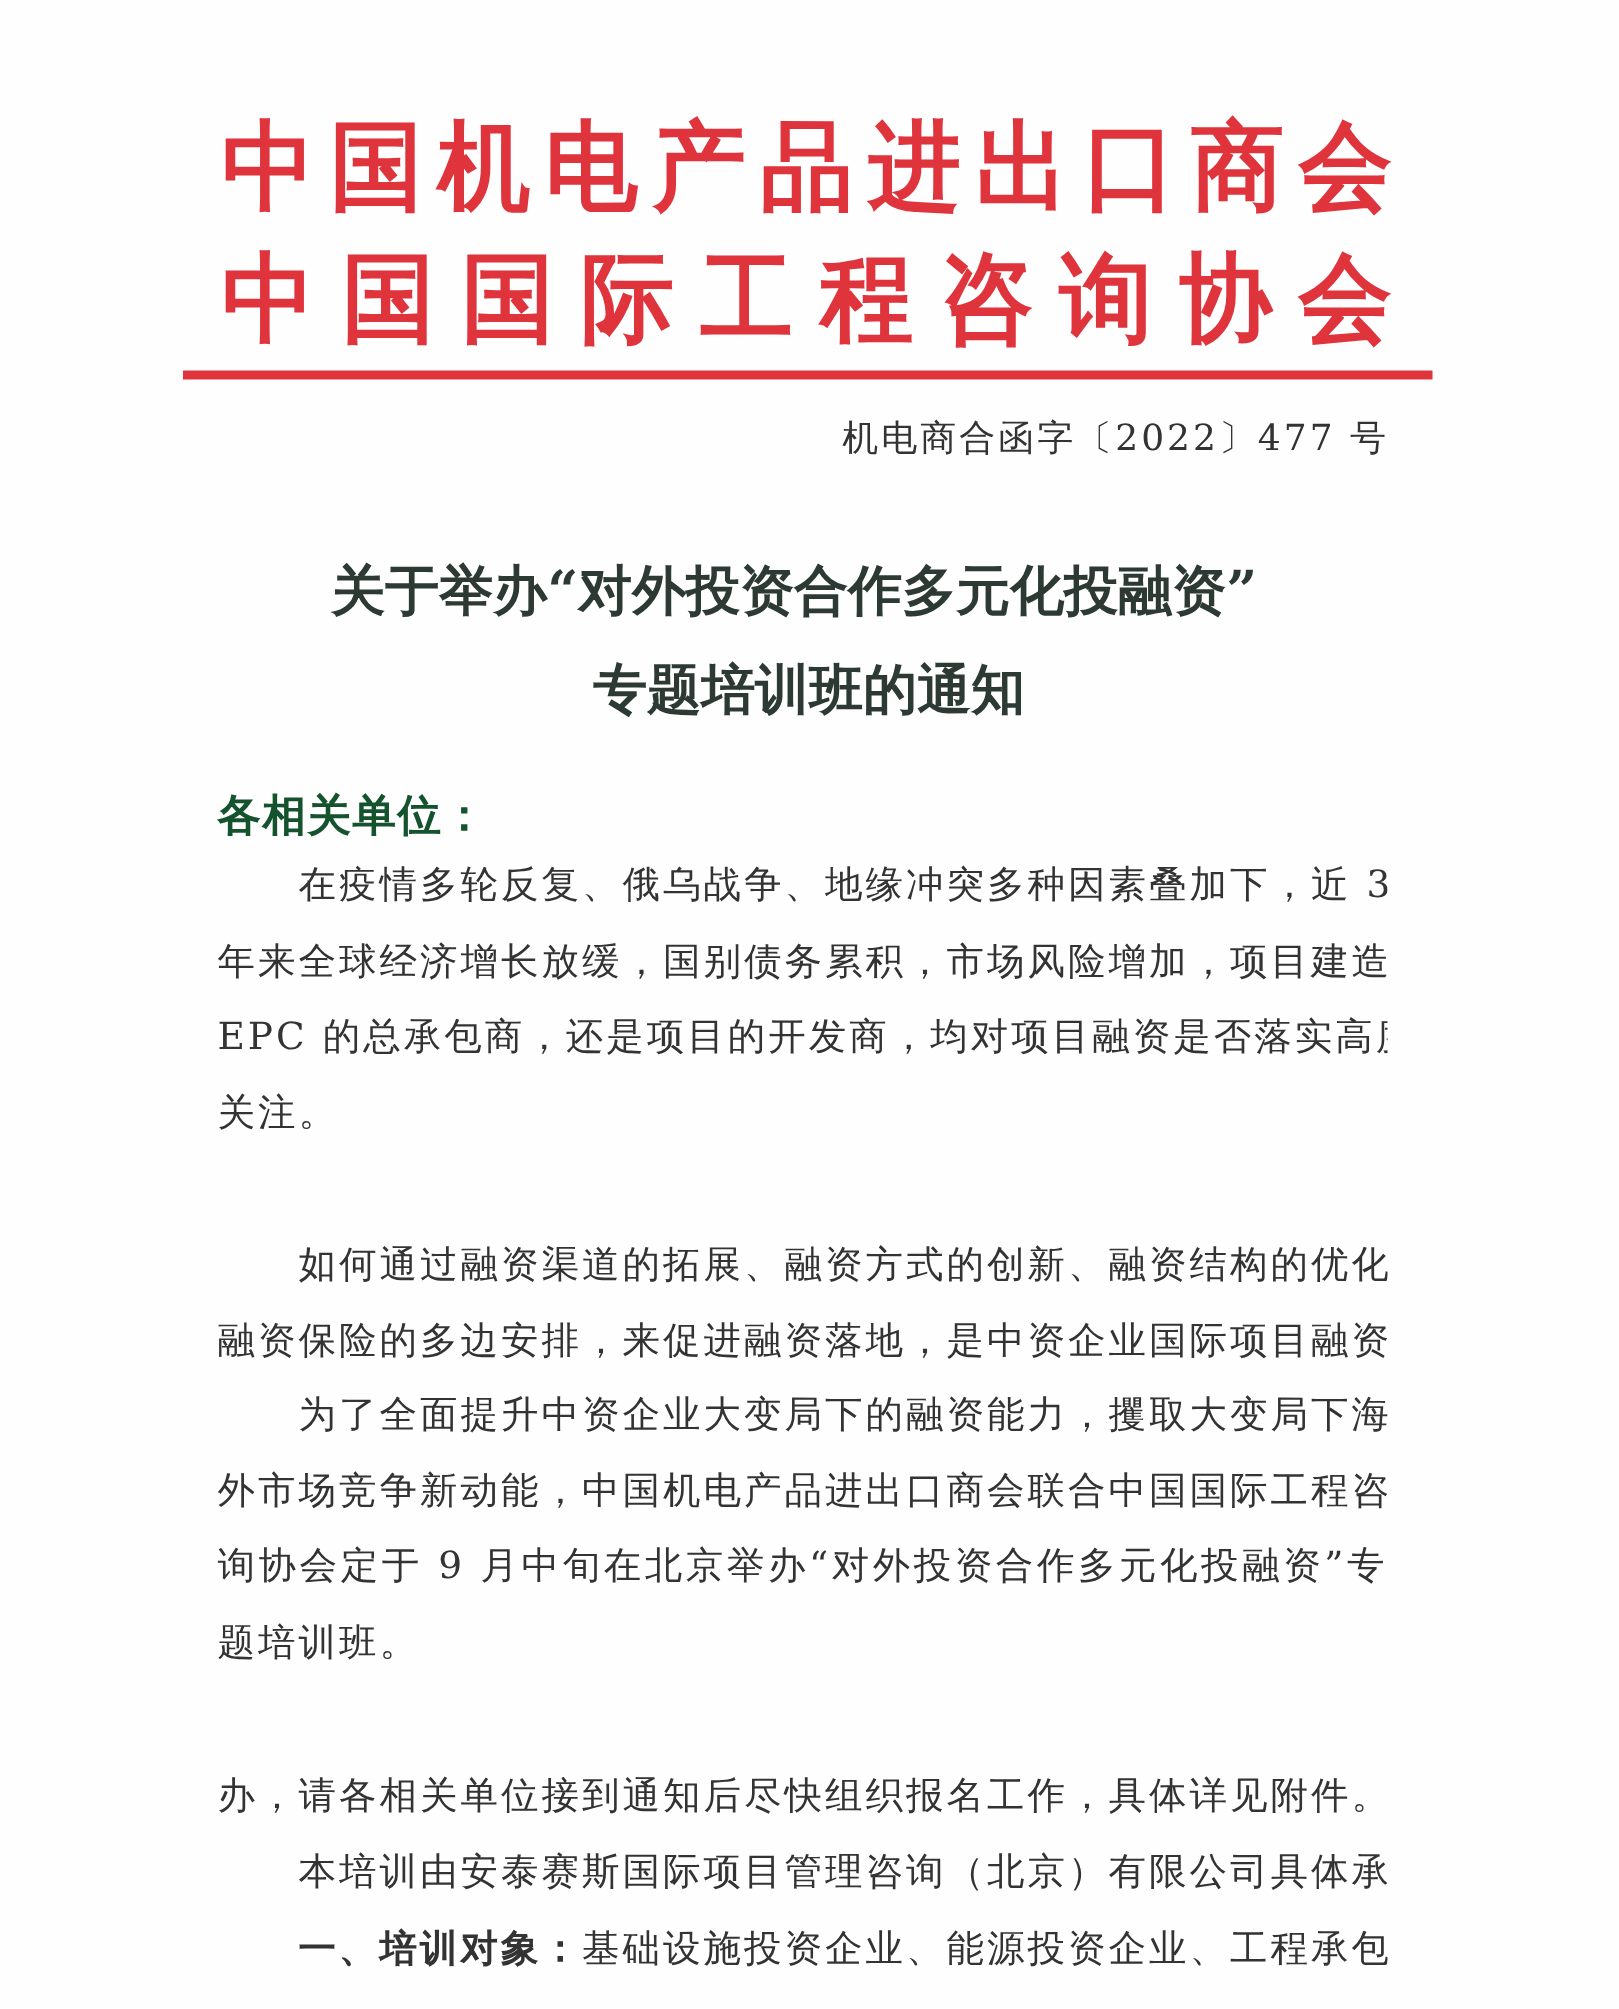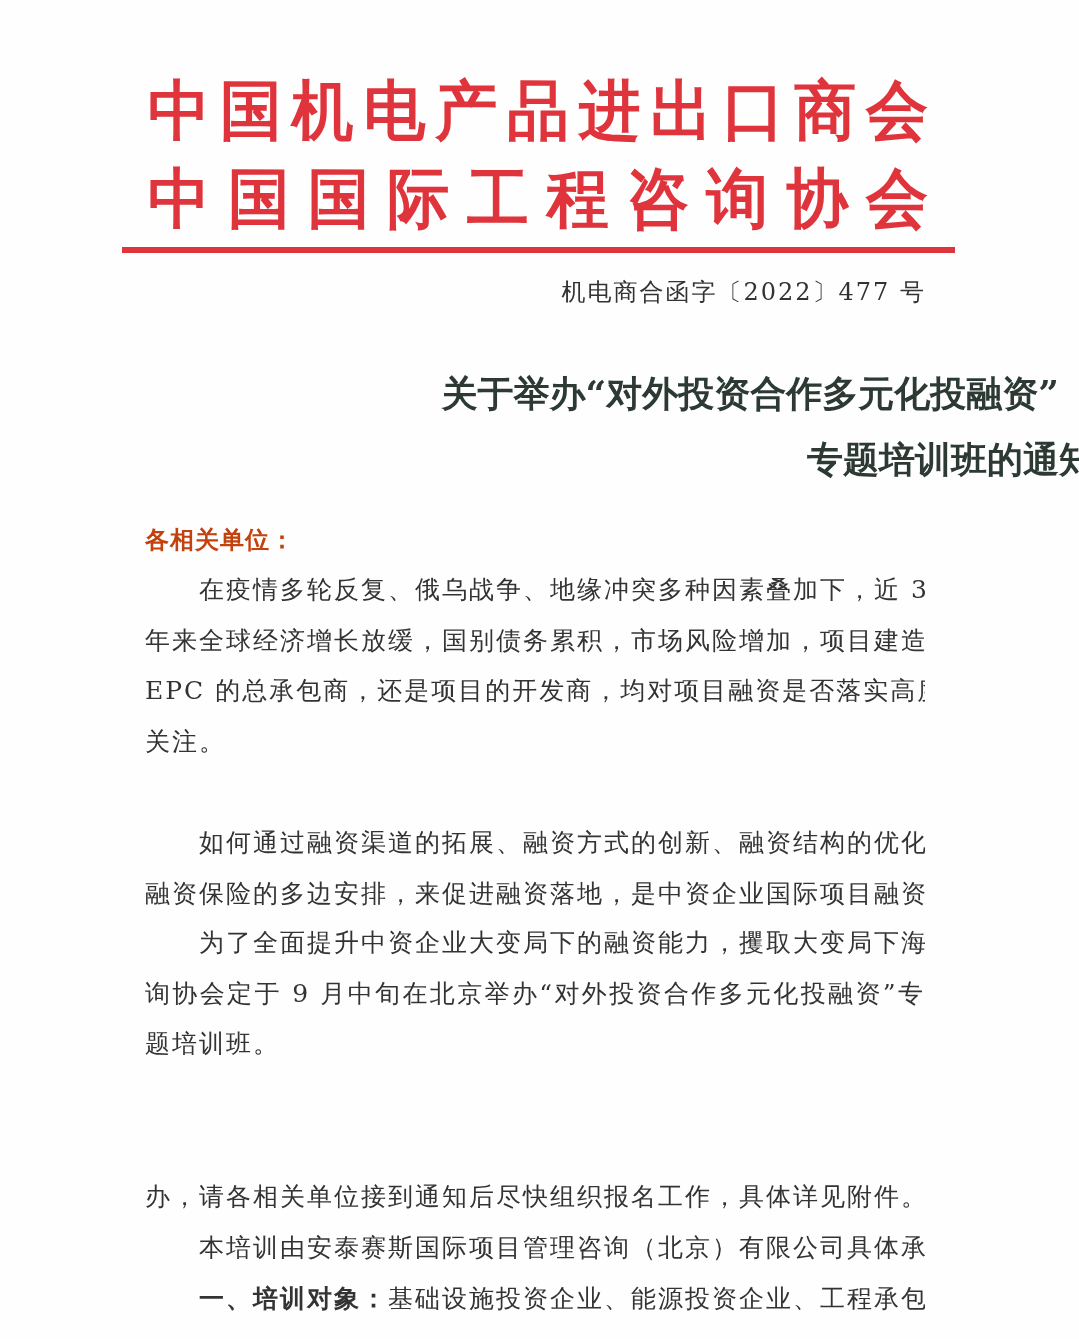--- a/index.html
+++ b/index.html
@@ -6,24 +6,24 @@
   body { width: 1079px; height: 1339px; overflow: hidden; position: relative; font-family: "DejaVu Serif", "Liberation Serif", serif; color: #2a2a2a; }
   .page { position: absolute; left: 0; top: 0; width: 1079px; height: 1339px; background: #fefefe; }
   .org { position: absolute; left: 148px; width: 780px; display: flex; justify-content: space-between; color: #e0343c; font-family: "DejaVu Serif", serif; font-weight: bold; font-size: 62px; line-height: 1; }
   .org span { display: inline-block; transform: scaleY(1.05); }
   .org1 { top: 80px; }
   .org2 { top: 168px; }
   .rule { position: absolute; left: 122px; top: 247px; width: 833px; height: 6px; background: #e0343c; }
   .docno { position: absolute; right: 153px; font-size: 24px; letter-spacing: 2px; color: #333; text-align: center; white-space: nowrap; }
   .docno1 { top: 276px; }
   .docno2 { top: 321px; }
-  .title { position: absolute; left: 0; width: 1079px; text-align: right; font-weight: bold; font-size: 36px; color: #2d3a34; white-space: nowrap; padding-left: 16px; }
+  .title { position: absolute; left: 0; width: 1079px; text-align: center; font-weight: bold; font-size: 36px; color: #2d3a34; white-space: nowrap; }
   .title1 { top: 370px; padding-right: 20px; box-sizing: border-box; }
   .title2 { top: 436px; }
-  .salute { position: absolute; left: 145px; top: 524px; font-size: 24px; font-weight: bold; color: #c2410c; letter-spacing: 1px; }
+  .salute { position: absolute; left: 145px; top: 524px; font-size: 29px; font-weight: bold; color: #14532d; letter-spacing: 1px; }
   .body { position: absolute; left: 145px; width: 780px; font-size: 25px; line-height: 50.6px; color: #333; text-align: justify; text-align-last: justify; letter-spacing: 2px; }
   .line { display: block; height: 50.6px; white-space: nowrap; overflow: hidden; }
   .line.last { text-align-last: left; }
   .indent { padding-left: 54px; }
   .bold { font-weight: bold; }
 </style>
 </head>
 <body>
 
 <div class="page">
@@ -71,20 +71,21 @@
     <span class="line last">关注。</span>
   </div>
 
   <div class="body" style="top:818px;">
     <span class="line indent">如何通过融资渠道的拓展、融资方式的创新、融资结构的优化、</span>
     <span class="line">融资保险的多边安排，来促进融资落地，是中资企业国际项目融资</span>
   </div>
 
   <div class="body" style="top:918px;">
     <span class="line indent">为了全面提升中资企业大变局下的融资能力，攫取大变局下海</span>
+    <span class="line">外市场竞争新动能，中国机电产品进出口商会联合中国国际工程咨</span>
     <span class="line">询协会定于 9 月中旬在北京举办“对外投资合作多元化投融资”专</span>
     <span class="line last">题培训班。</span>
   </div>
 
   <div class="body" style="top:1172px;">
     <span class="line">办，请各相关单位接到通知后尽快组织报名工作，具体详见附件。</span>
     <span class="line indent">本培训由安泰赛斯国际项目管理咨询（北京）有限公司具体承</span>
   </div>
 
   <div class="body" style="top:1274px;">

